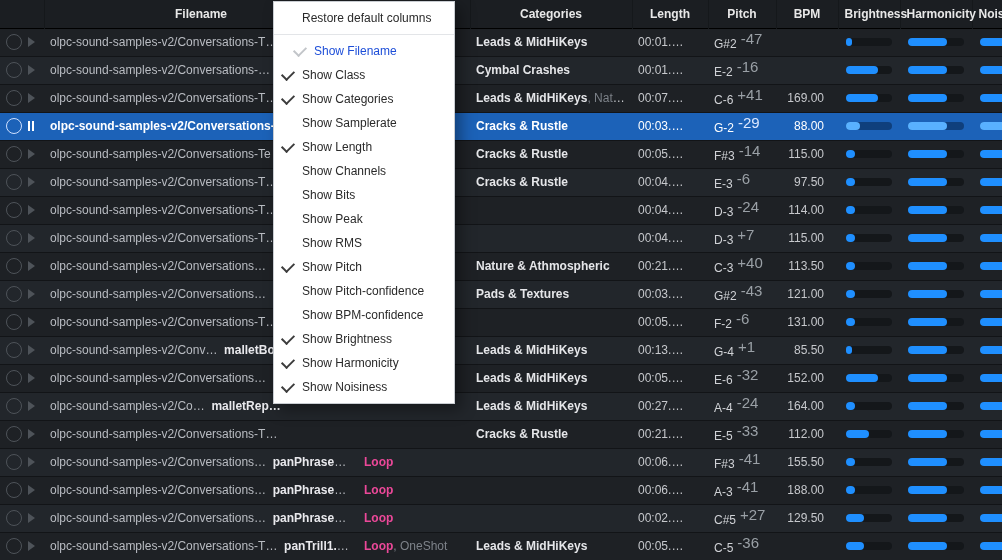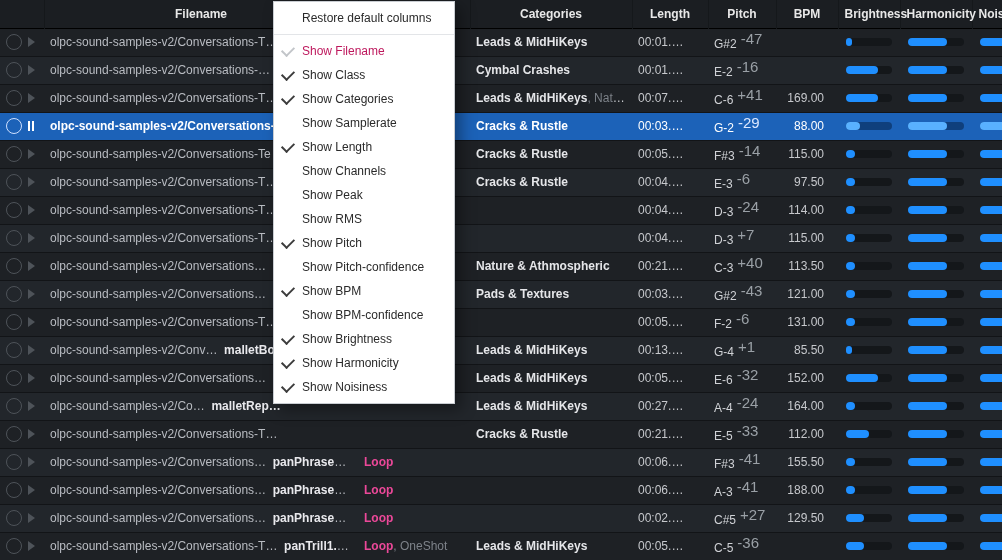--- a/index.html
+++ b/index.html
@@ -117,21 +117,21 @@
   .ctx-item {
     display:flex;
     align-items:center;
     height:24px;
     padding:0 10px 0 28px;
     font-size:12px;
     color:#2a2a2a;
     position:relative;
     cursor:default;
   }
-  .ctx-item.disabled { color:#be185d; }
+  .ctx-item.disabled { color:#1d4ed8;margin-left:12px; }
   .ctx-sep {
     height:1px;
     background:#e3e5e8;
     margin:4px 0;
   }
   .ctx-check::before{
     content:"";
     position:absolute;
     left:8px; top:7px;
     width:10px; height:6px;
@@ -651,23 +651,23 @@
 <div class="ctx-menu">
   <div class="ctx-item">Restore default columns</div>
   <div class="ctx-sep"></div>
   <div id="menu-items">
       <div class="ctx-item ctx-check disabled">Show Filename</div>
       <div class="ctx-item ctx-check">Show Class</div>
       <div class="ctx-item ctx-check">Show Categories</div>
       <div class="ctx-item">Show Samplerate</div>
       <div class="ctx-item ctx-check">Show Length</div>
       <div class="ctx-item">Show Channels</div>
+      <div class="ctx-item">Show Bits</div>
       <div class="ctx-item">Show Peak</div>
       <div class="ctx-item">Show RMS</div>
       <div class="ctx-item ctx-check">Show Pitch</div>
       <div class="ctx-item">Show Pitch-confidence</div>
-      <div class="ctx-item ctx-check">Show BPM</div>
       <div class="ctx-item">Show BPM-confidence</div>
       <div class="ctx-item ctx-check">Show Brightness</div>
       <div class="ctx-item ctx-check">Show Harmonicity</div>
       <div class="ctx-item ctx-check">Show Noisiness</div>
     </div>
 </div>
 
 </body></html>

